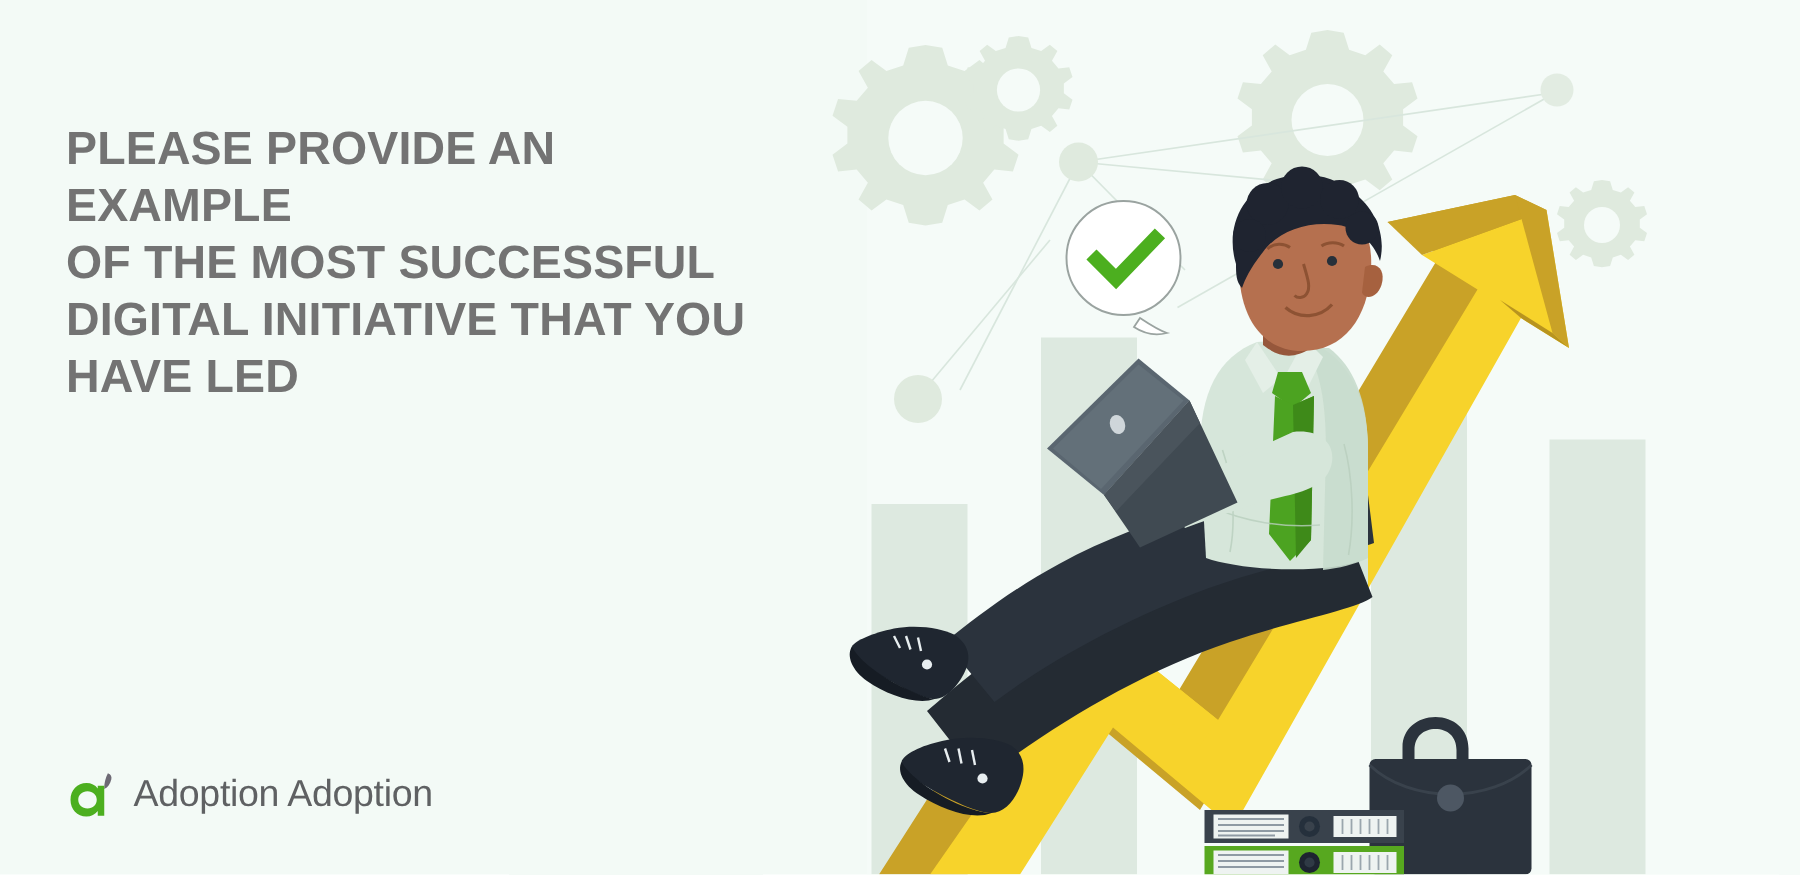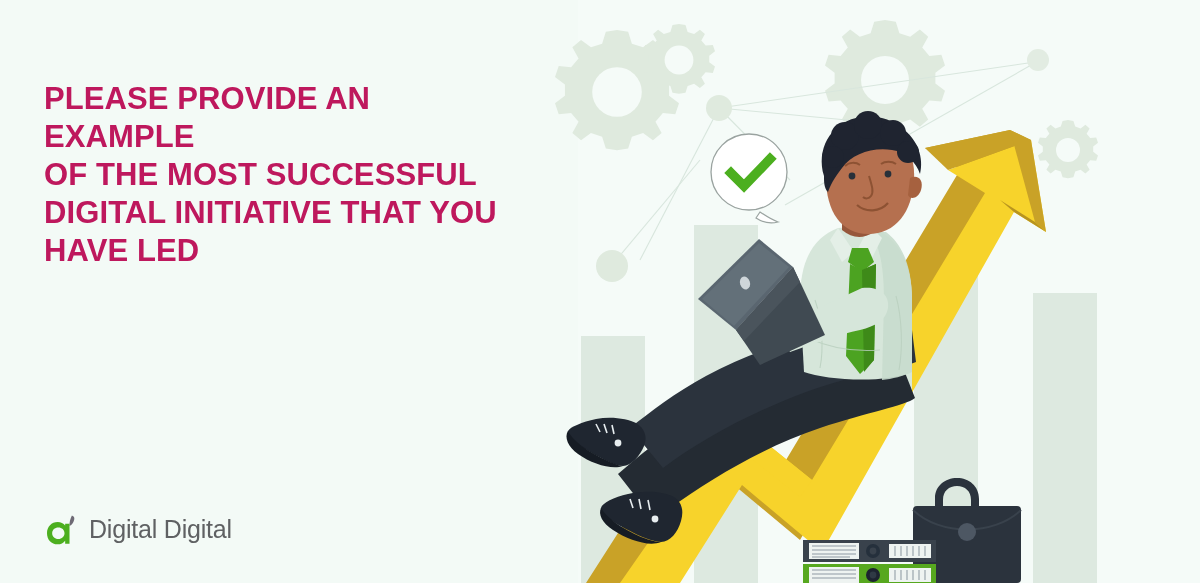--- a/index.html
+++ b/index.html
@@ -23,21 +23,21 @@
     position: absolute;
     left: 44px;
     top: 80px;
     width: 470px;
     margin: 0;
     font-family: "Liberation Sans", sans-serif;
     font-size: 31px;
     line-height: 38px;
     font-weight: 700;
     letter-spacing: 0.1px;
-    color: #be185d;
+    color: #737373;
     text-transform: uppercase;
     white-space: pre-line;
   }
   
   .logo {
     position: absolute;
     left: 44px;
     top: 510px;
     display: flex;
     align-items: center;
@@ -305,16 +305,16 @@
   <h1 class="headline">PLEASE PROVIDE AN EXAMPLE
 OF THE MOST SUCCESSFUL
 DIGITAL INITIATIVE THAT YOU
 HAVE LED</h1>
 
   <div class="logo">
     <svg class="logo-mark" viewBox="0 0 48 48">
       <path d="M33.5 6.5 C31.5 10.5 30.4 14.6 30.6 19.2 C33.6 17.8 35.4 15 36.2 11.6 C36.8 9.0 36.0 7.4 33.5 6.5 Z" fill="#6e6a75"></path>
       <path d="M30.6 16.5 L30.6 40.5 L25.4 40.5 L25.4 36.8 C23.3 39.6 20.2 41.2 16.3 41.2 C8.9 41.2 3.6 35.6 3.6 27.8 C3.6 20.1 9.0 14.4 16.4 14.4 C20.2 14.4 23.3 16.0 25.4 18.7 L25.4 16.5 Z M17.2 21.0 C12.9 21.0 9.8 23.9 9.8 27.8 C9.8 31.8 12.9 34.7 17.2 34.7 C21.5 34.7 24.6 31.8 24.6 27.8 C24.6 23.9 21.5 21.0 17.2 21.0 Z" fill="#4caf1f"></path>
     </svg>
-    <span class="logo-text">Digital Digital</span>
+    <span class="logo-text">Adoption Adoption</span>
   </div>
 
 </div>
 
 </body></html>

